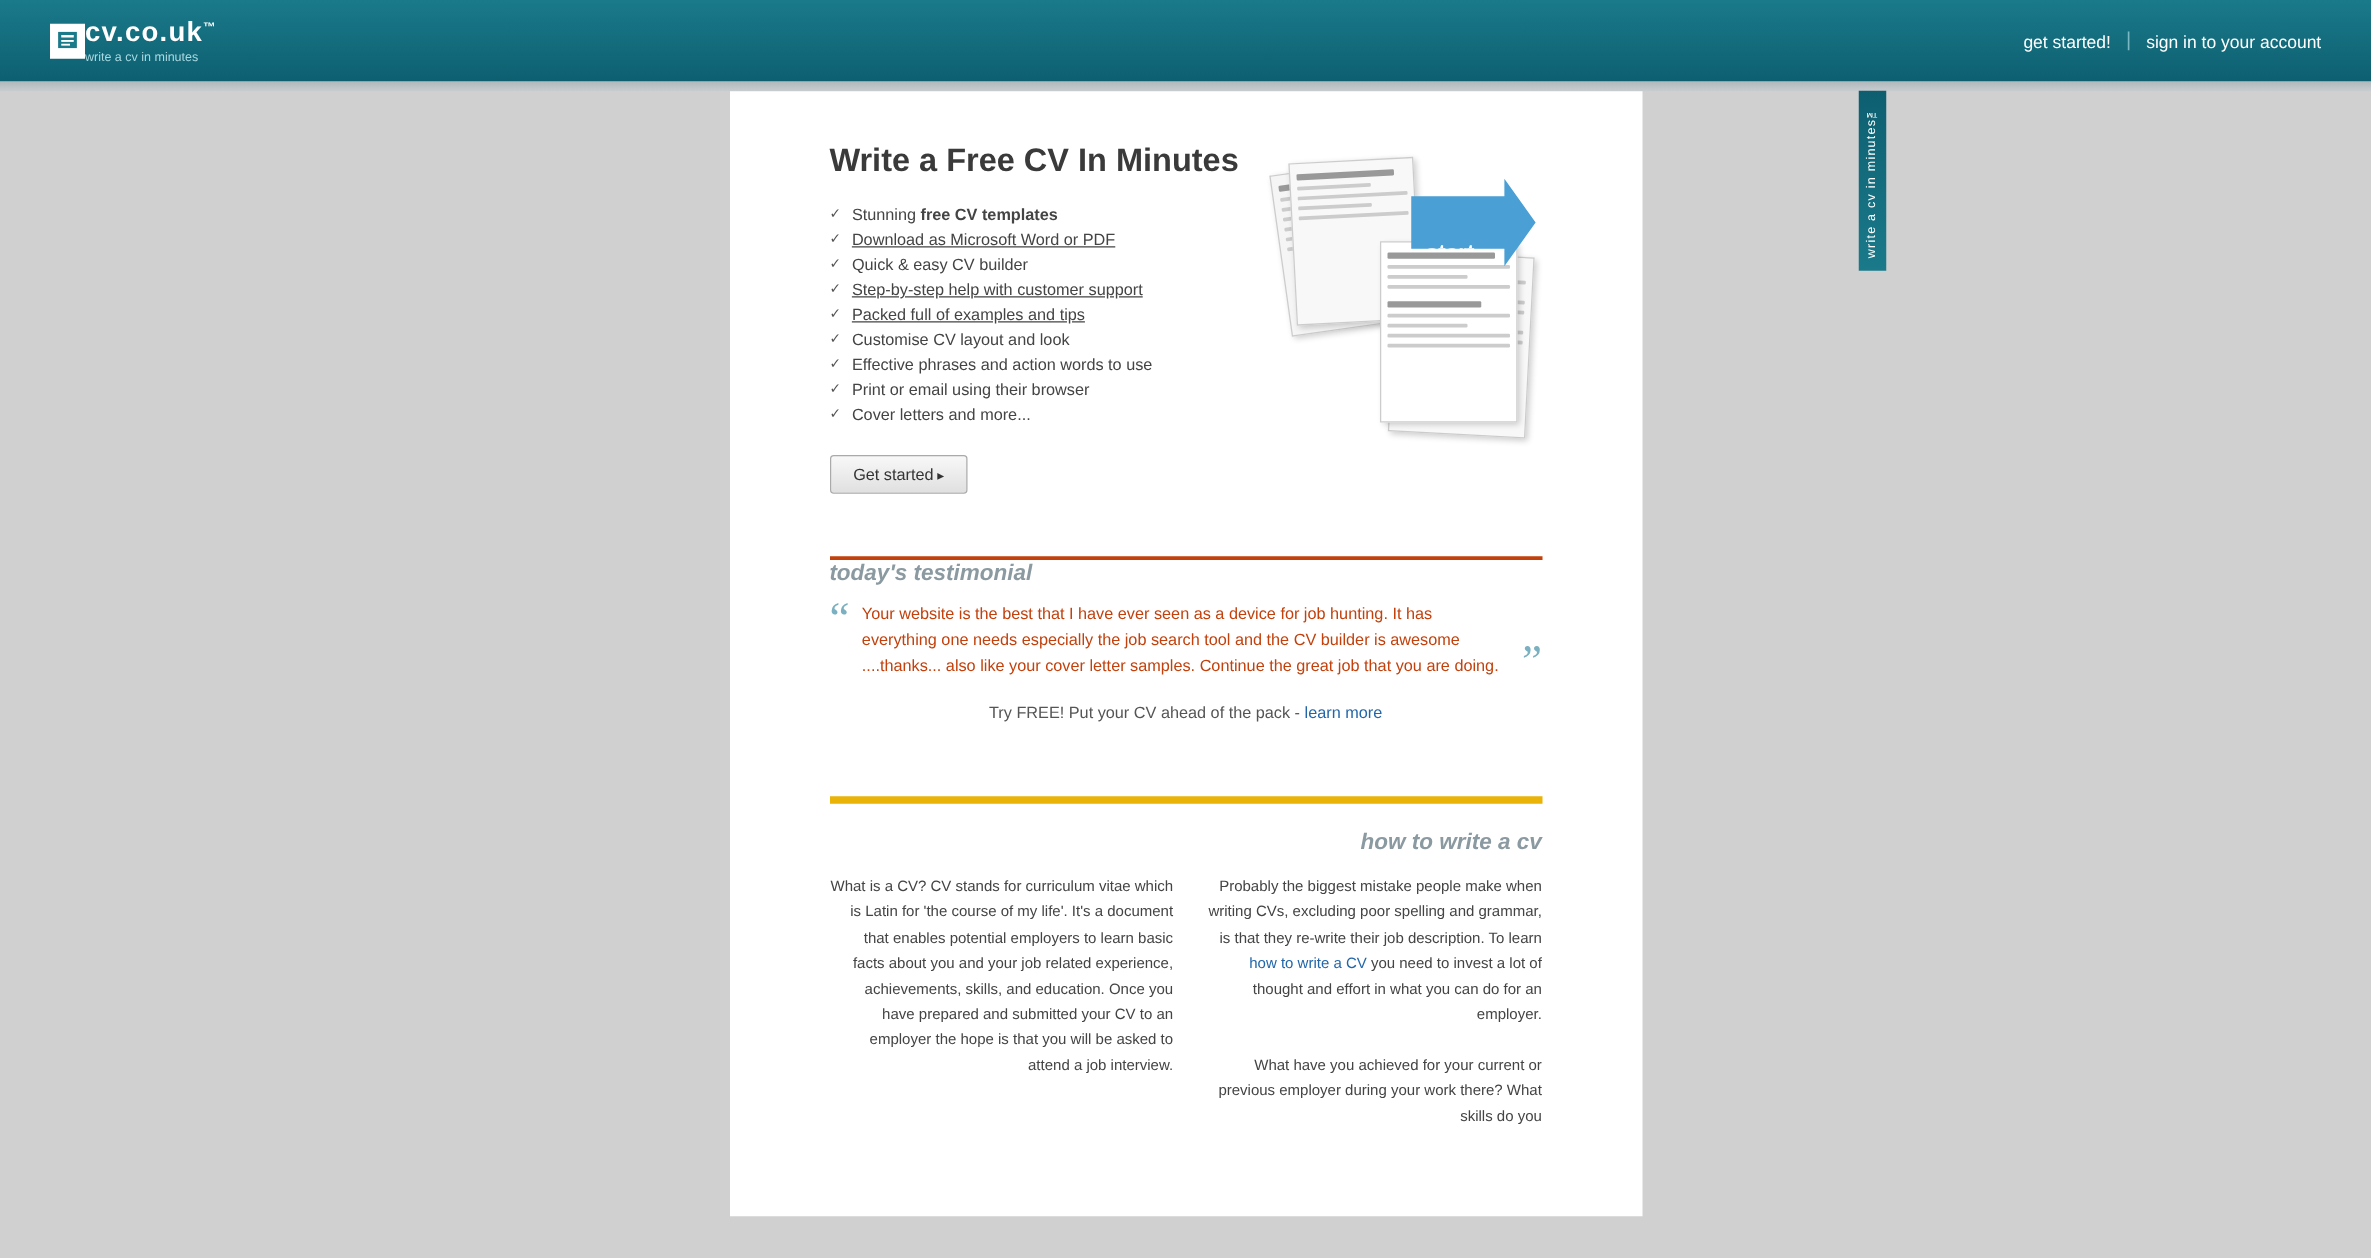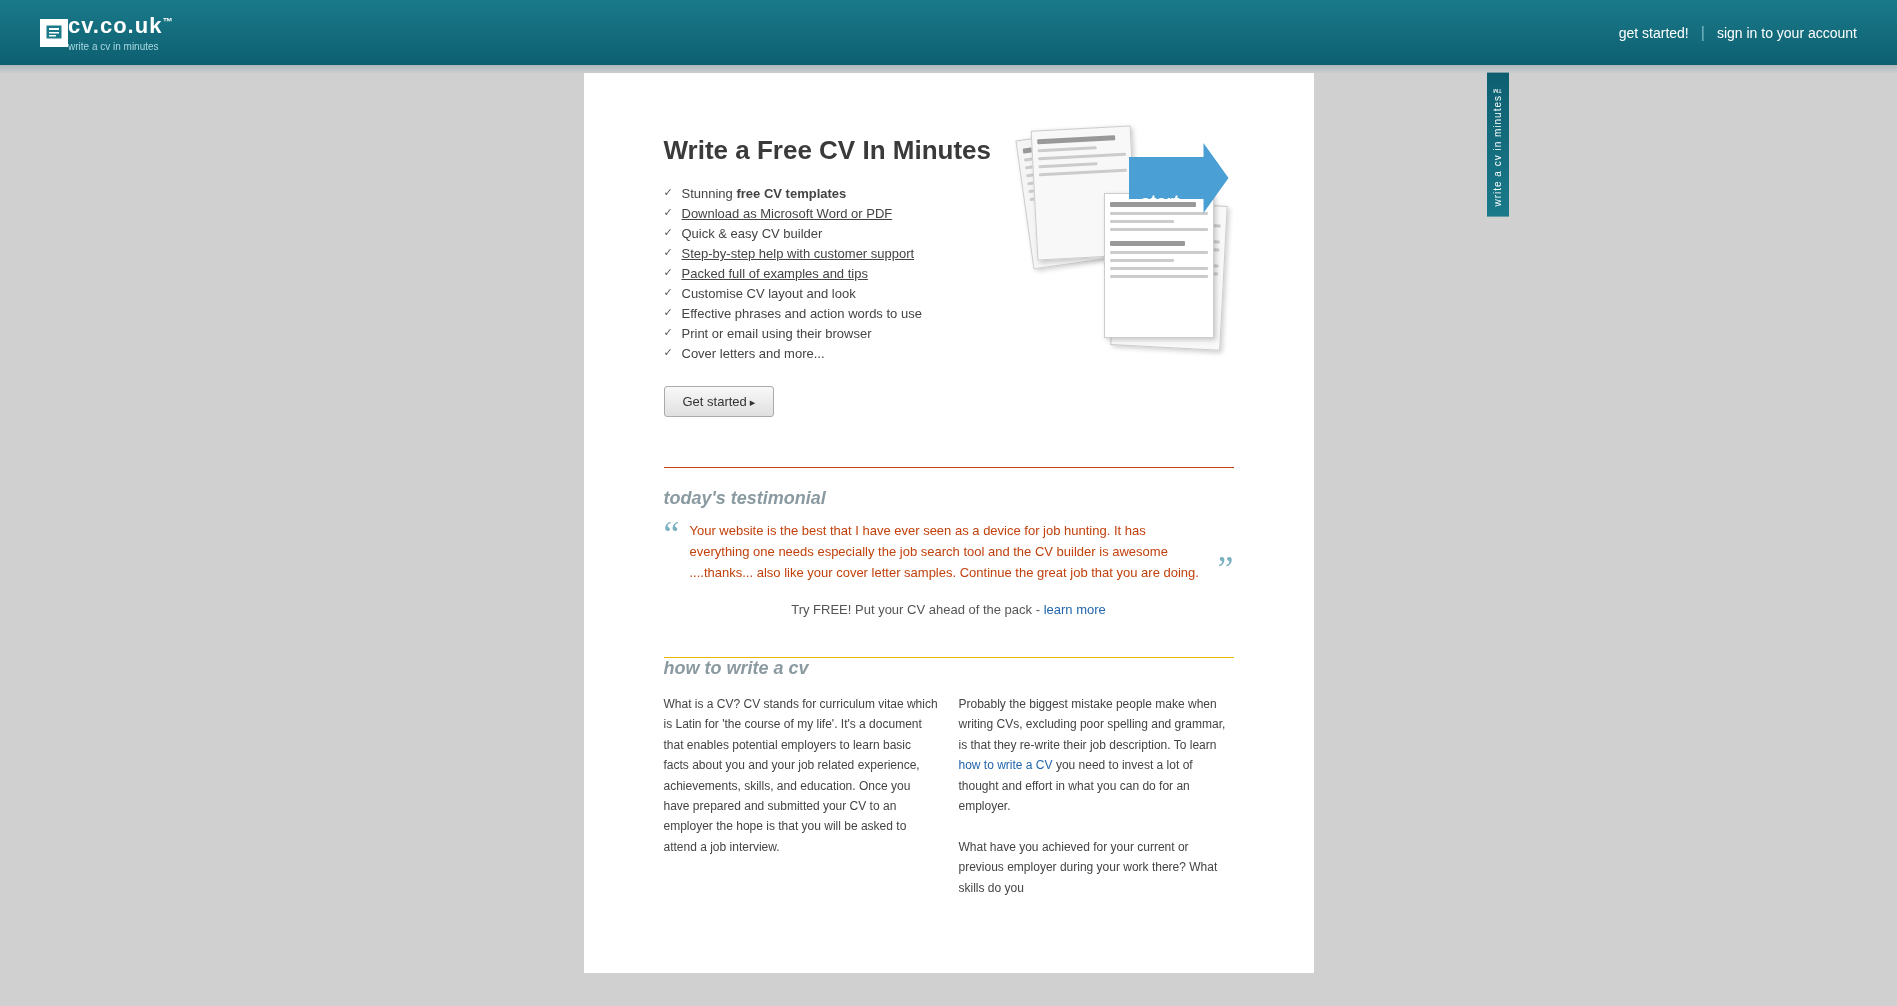--- a/index.html
+++ b/index.html
@@ -112,21 +112,20 @@
     }
 
     
     #hero-section {
       display: flex;
       gap: 20px;
       margin-bottom: 50px;
     }
     #hero-left {
       flex: 1;
-      margin-top: 22px;
     }
     #hero-title {
       font-size: 26px;
       color: #3a3a3a;
       font-weight: bold;
       margin-bottom: 20px;
       font-family: 'Trebuchet MS', Arial, sans-serif;
     }
     #features-list {
       list-style: none;
@@ -229,23 +228,22 @@
     }
     #start-text {
       color: white;
       font-size: 18px;
       font-weight: bold;
       font-family: 'Trebuchet MS', Arial, sans-serif;
     }
 
     
     #testimonial-section {
-      margin-bottom: 40px;
-      border-top: 1px solid #c2410c;
-      padding-top: 20px;
+      margin-bottom: 60px;
+      border-top: 3px solid #c2410c;
     }
     #testimonial-title {
       font-size: 18px;
       color: #8a9aa0;
       font-family: 'Trebuchet MS', Arial, sans-serif;
       margin-bottom: 12px;
       font-style: italic;
     }
     #testimonial-body {
       display: flex;
@@ -281,21 +279,23 @@
       font-size: 13px;
       color: #555;
     }
     #learn-more-link {
       color: #2266aa;
       text-decoration: none;
     }
 
     
     #how-to-section {
-      border-top: 1px solid #eab308;
+      border-top: 6px solid #eab308;
+      padding-top: 20px;
+      text-align: right;
     }
     #how-to-title {
       font-size: 18px;
       color: #8a9aa0;
       font-family: 'Trebuchet MS', Arial, sans-serif;
       margin-bottom: 15px;
       font-style: italic;
     }
     #how-to-columns {
       display: flex;

